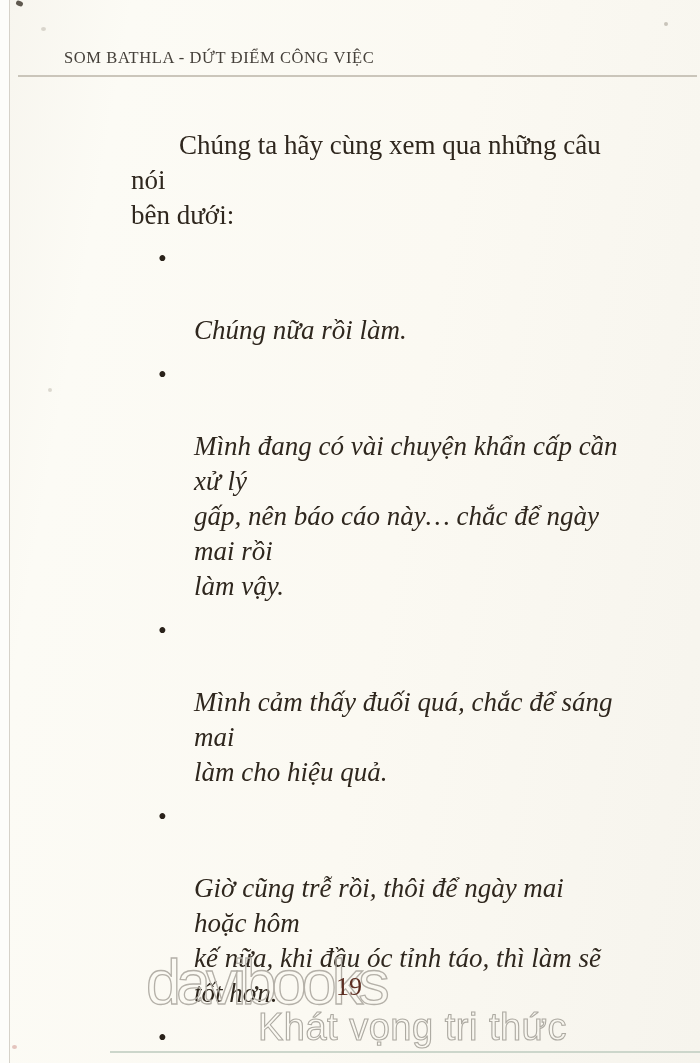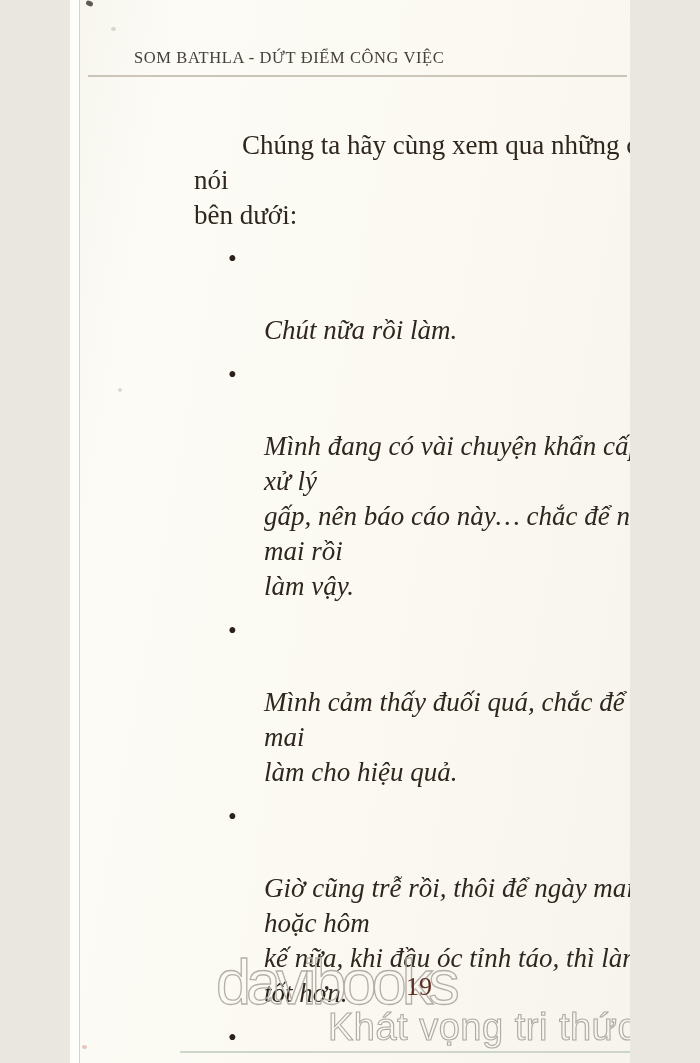--- a/index.html
+++ b/index.html
@@ -1,38 +1,38 @@
 <!DOCTYPE html>
 <html lang="vi"><head>
 <meta charset="utf-8">
 <style>
   html,body{margin:0;padding:0;background:#e9e7e0;}
   .page{
-    position:relative;width:560px;height:1063px;margin:0 auto;overflow:hidden;
+    position:relative;width:700px;height:1063px;margin:0 auto;overflow:hidden;
     background:linear-gradient(100deg,#f7f5ee 0%,#fcfbf5 15%,#fbf9f2 55%,#f6f4ed 100%);
     font-family:"Liberation Serif",serif;color:#2f271e;
   }
   
   .edge-strip{position:absolute;left:0;top:0;width:9px;height:100%;background:#fdfdfa;}
   .edge-line{position:absolute;left:9px;top:0;width:1px;height:100%;background:#d6d2c9;}
   .speck{position:absolute;border-radius:50%;}
   .speck.s1{left:16px;top:1px;width:7px;height:5px;background:#5f594f;border-radius:40%;transform:rotate(25deg);}
   .speck.s2{left:41px;top:27px;width:5px;height:4px;background:#d9d5cc;}
   .speck.s3{left:664px;top:22px;width:4px;height:4px;background:#c9c4ba;}
   .speck.s4{left:48px;top:388px;width:4px;height:4px;background:#dcd8cf;}
   .speck.s5{left:12px;top:1045px;width:5px;height:4px;background:#e4c4bd;}
   
   .running-head{
     position:absolute;left:64px;top:48px;
     font-size:16.5px;letter-spacing:.6px;color:#45403a;white-space:nowrap;
   }
   .header-rule{position:absolute;left:18px;right:3px;top:75px;height:2px;background:#c2bcb0;opacity:.85;}
   
   .body-text{position:absolute;left:114px;top:128px;width:507px;font-size:27px;line-height:35px;}
-  .para{margin:0 0 10px 10px;white-space:pre-line;}
+  .para{margin:0 0 10px 17px;white-space:pre-line;}
   .para.indented{text-indent:48px;}
   .excuses{margin:0;padding:0;list-style:none;}
   .excuse{position:relative;padding-left:80px;margin:0 0 11px 0;font-style:italic;white-space:pre-line;}
   .excuse .marker{position:absolute;left:44px;top:-2px;font-style:normal;font-size:25px;color:#2a221a;}
   
   .watermark-brand{
     position:absolute;left:146px;top:934px;z-index:2;
     font-family:"Liberation Sans",sans-serif;font-size:63px;line-height:96px;letter-spacing:-5px;
     color:transparent;-webkit-text-stroke:1.3px #b4b0a8;white-space:nowrap;
   }
@@ -64,21 +64,21 @@
   <div class="header-rule"></div>
 
   <div class="body-text">
 
     <p class="para indented">Chúng ta hãy cùng xem qua những câu nói
 bên dưới:</p>
 
     <ul class="excuses">
       <li class="excuse">
         <span class="marker">•</span>
-        <span>Chút nữa rồi làm.</span>
+        <span>Chúng nữa rồi làm.</span>
       </li>
       <li class="excuse">
         <span class="marker">•</span>
         <span>Mình đang có vài chuyện khẩn cấp cần xử lý
 gấp, nên báo cáo này… chắc để ngày mai rồi
 làm vậy.</span>
       </li>
       <li class="excuse">
         <span class="marker">•</span>
         <span>Mình cảm thấy đuối quá, chắc để sáng mai

